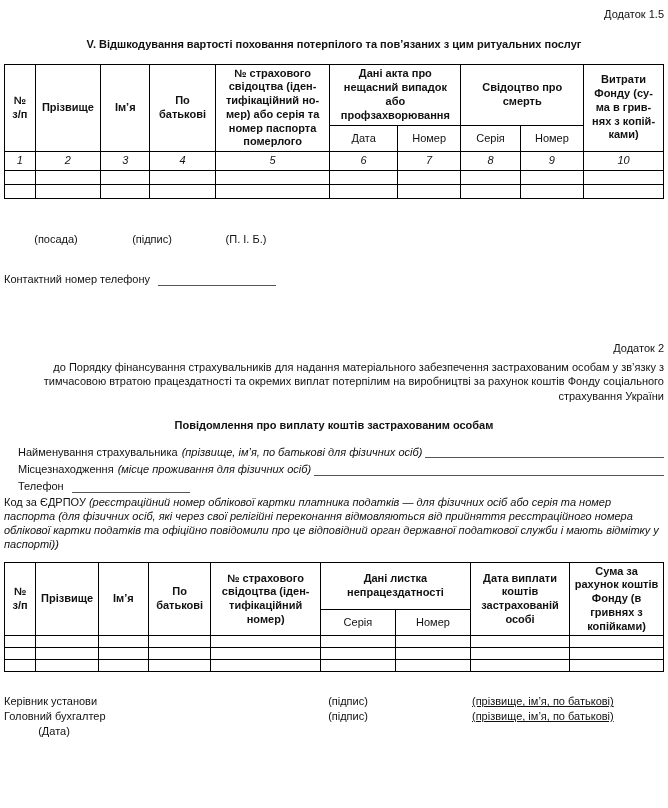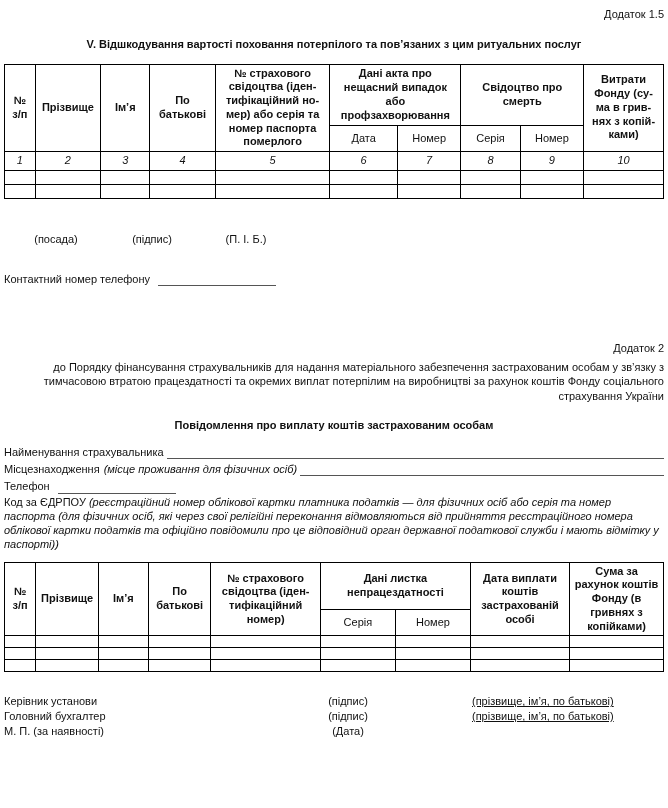--- a/index.html
+++ b/index.html
@@ -34,21 +34,21 @@
   .sig-c1 { width: 104px; }
   .sig-c2 { width: 88px; }
   .sig-c3 { width: 100px; }
 
   .phone-row { margin-top: 26px; display: flex; align-items: flex-end; }
   .short-line { display: inline-block; width: 118px; border-bottom: 1px solid #555; height: 13px; margin-left: 8px; }
 
   .appendix2-label { margin-top: 56px; }
   .appendix2-sub { margin-top: 4px; text-align: right; line-height: 1.3; }
 
-  .field-row { display: flex; align-items: flex-end; margin-top: 3px; line-height: 1.3; }
+  .field-row { display: flex; align-items: center; margin-top: 3px; line-height: 1.3; margin-left: 14px; }
   .f-lbl { white-space: nowrap; }
   .f-hint { font-style: italic; margin-left: 4px; white-space: nowrap; }
   .f-line { flex: 1; border-bottom: 1px solid #555; height: 13px; margin-left: 3px; }
   .edrpou { margin-top: 1px; line-height: 1.3; text-align: left; }
   .f-hint-inline { font-style: italic; }
 
   .table2-wrap { margin-top: 10px; }
 
   .footer-block { margin-top: 22px; }
   .foot-row { display: flex; align-items: baseline; line-height: 1.35; gap: 24px; }
@@ -154,20 +154,21 @@
 </div>
 
 <div class="align-right appendix2-label">Додаток 2</div>
 
 <div class="appendix2-sub">до Порядку фінансування страхувальників для надання матеріального забезпечення застрахованим особам у зв’язку з тимчасовою втратою працездатності та окремих виплат потерпілим на виробництві за рахунок коштів Фонду соціального страхування України</div>
 
 <div class="doc-title">Повідомлення про виплату коштів застрахованим особам</div>
 
 <div class="field-row">
   <span class="f-lbl">Найменування страхувальника</span>
+  <span class="f-hint">(прізвище, ім’я, по батькові для фізичних осіб)</span>
   <span class="f-line"></span>
 </div>
 
 <div class="field-row">
   <span class="f-lbl">Місцезнаходження</span>
   <span class="f-hint">(місце проживання для фізичних осіб)</span>
   <span class="f-line"></span>
 </div>
 
 <div class="field-row">
@@ -254,16 +255,15 @@
     <span class="foot-l">Керівник установи</span>
     <span class="foot-m">(підпис)</span>
     <span class="foot-r">(прізвище, ім’я, по батькові)</span>
   </div>
   <div class="foot-row">
     <span class="foot-l">Головний бухгалтер</span>
     <span class="foot-m">(підпис)</span>
     <span class="foot-r">(прізвище, ім’я, по батькові)</span>
   </div>
   <div class="foot-row">
-    <span class="foot-l">М. П. (за наявності)</span>
     <span class="foot-m">(Дата)</span>
   </div>
 </div>
 
 </body></html>

